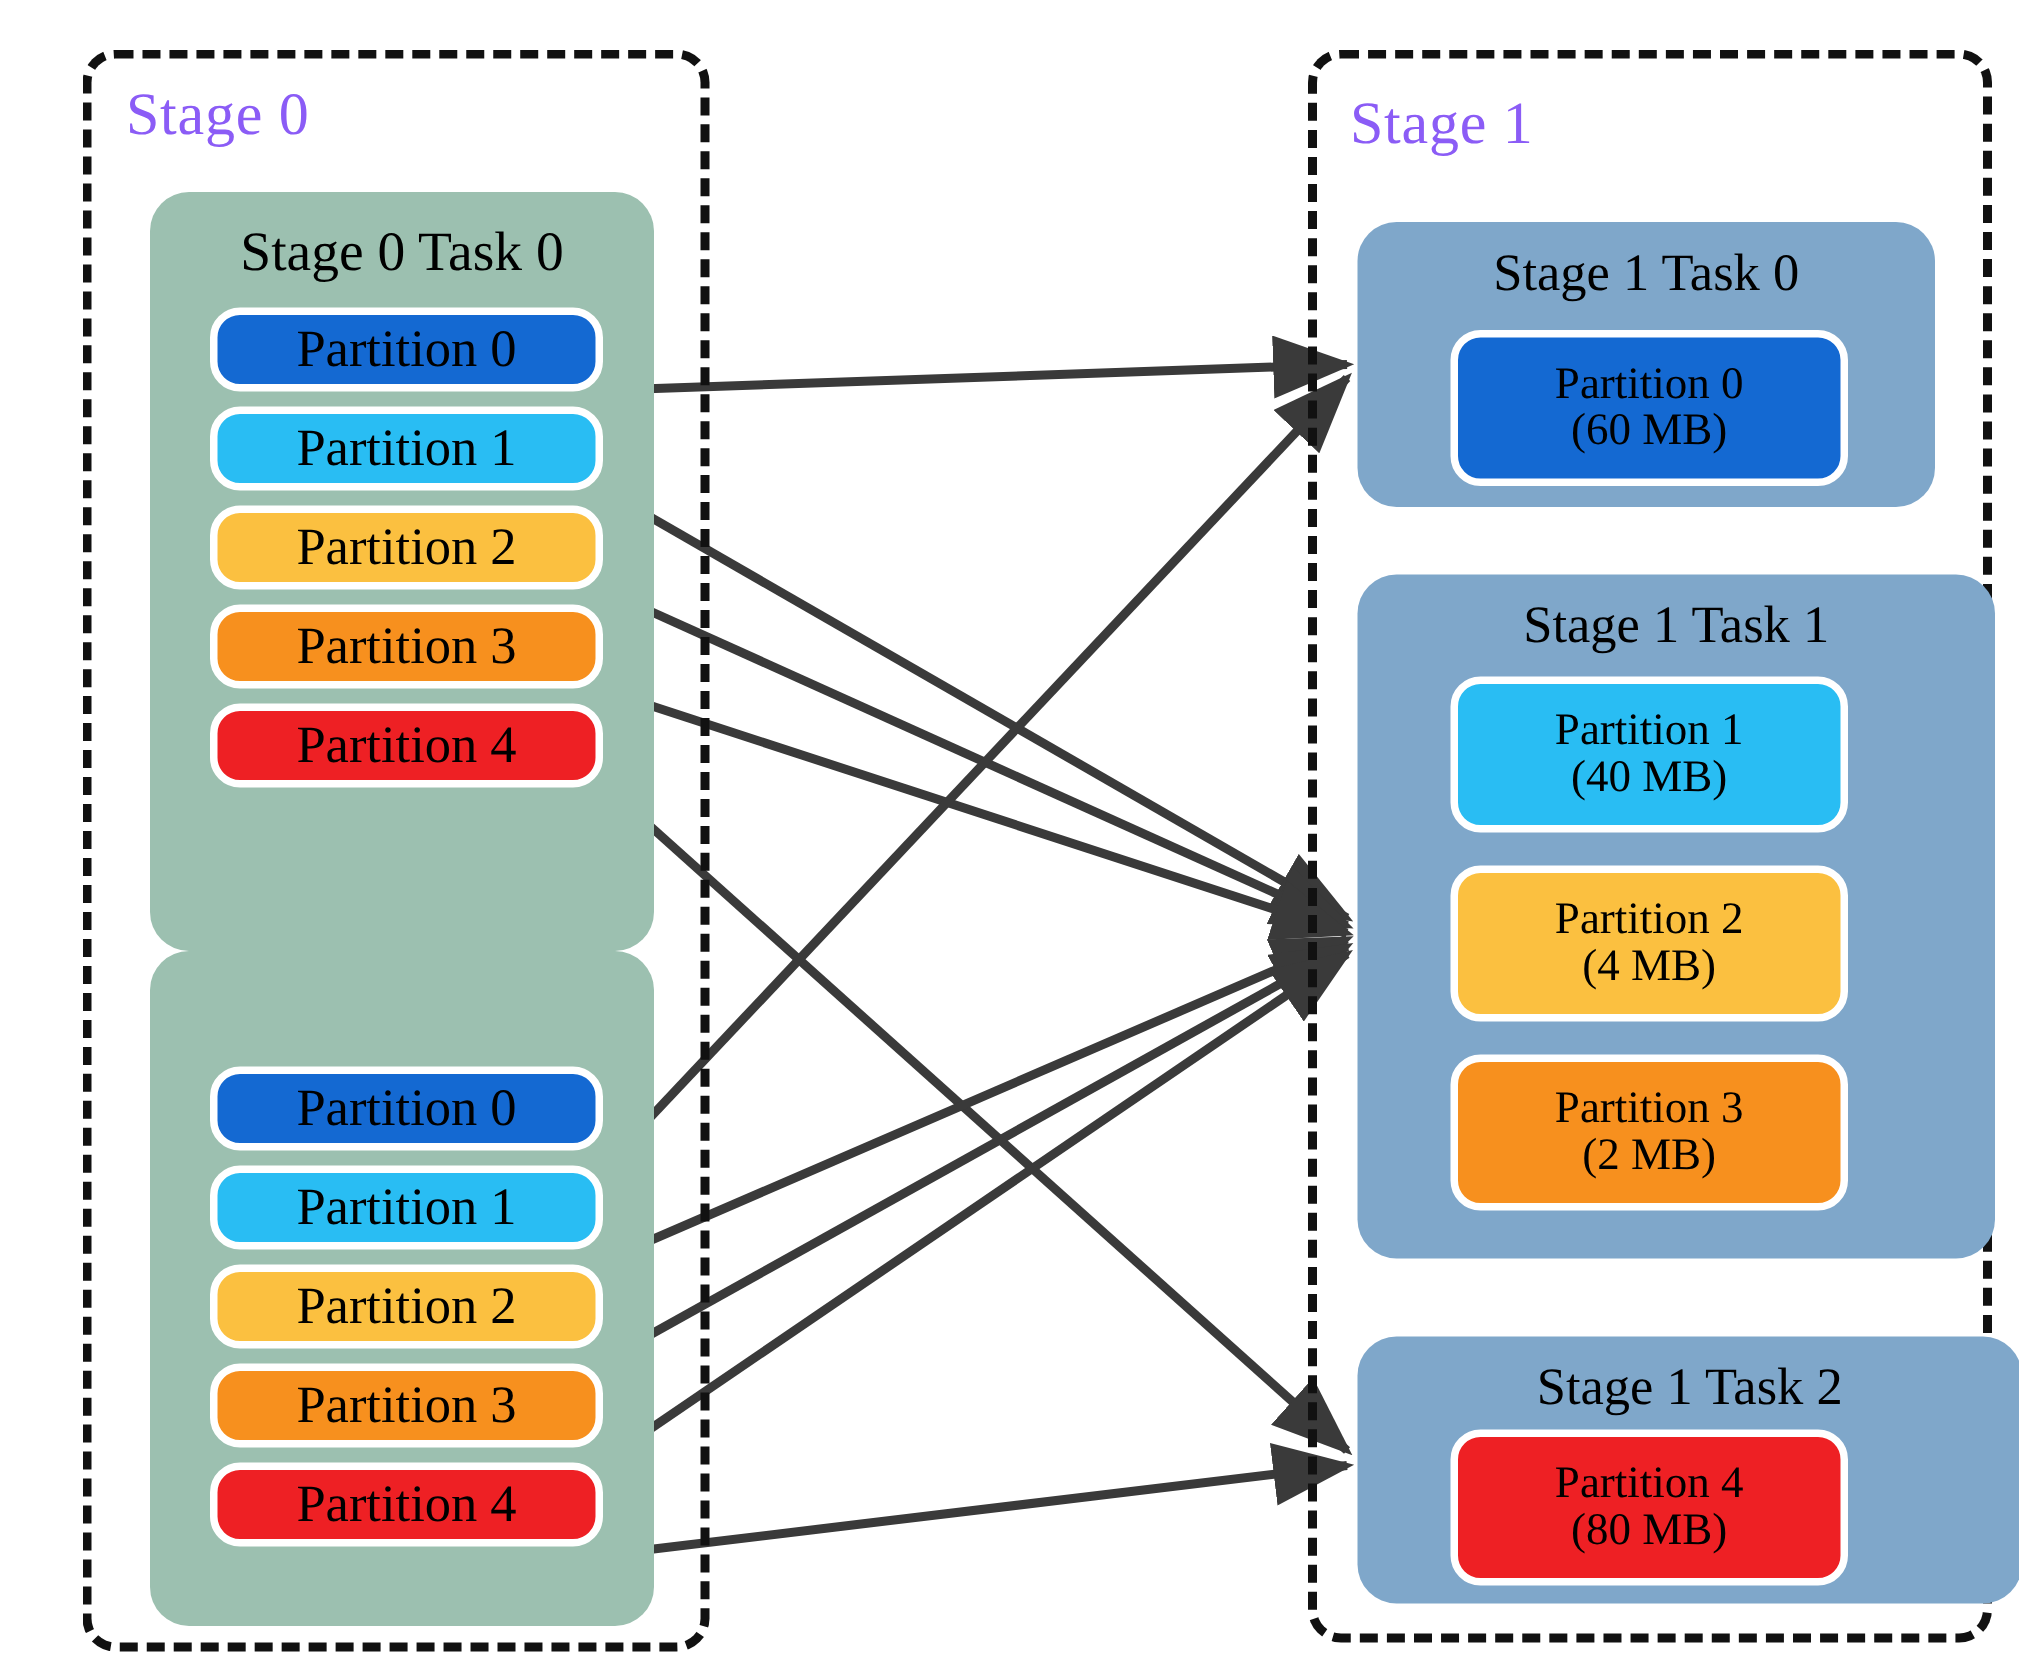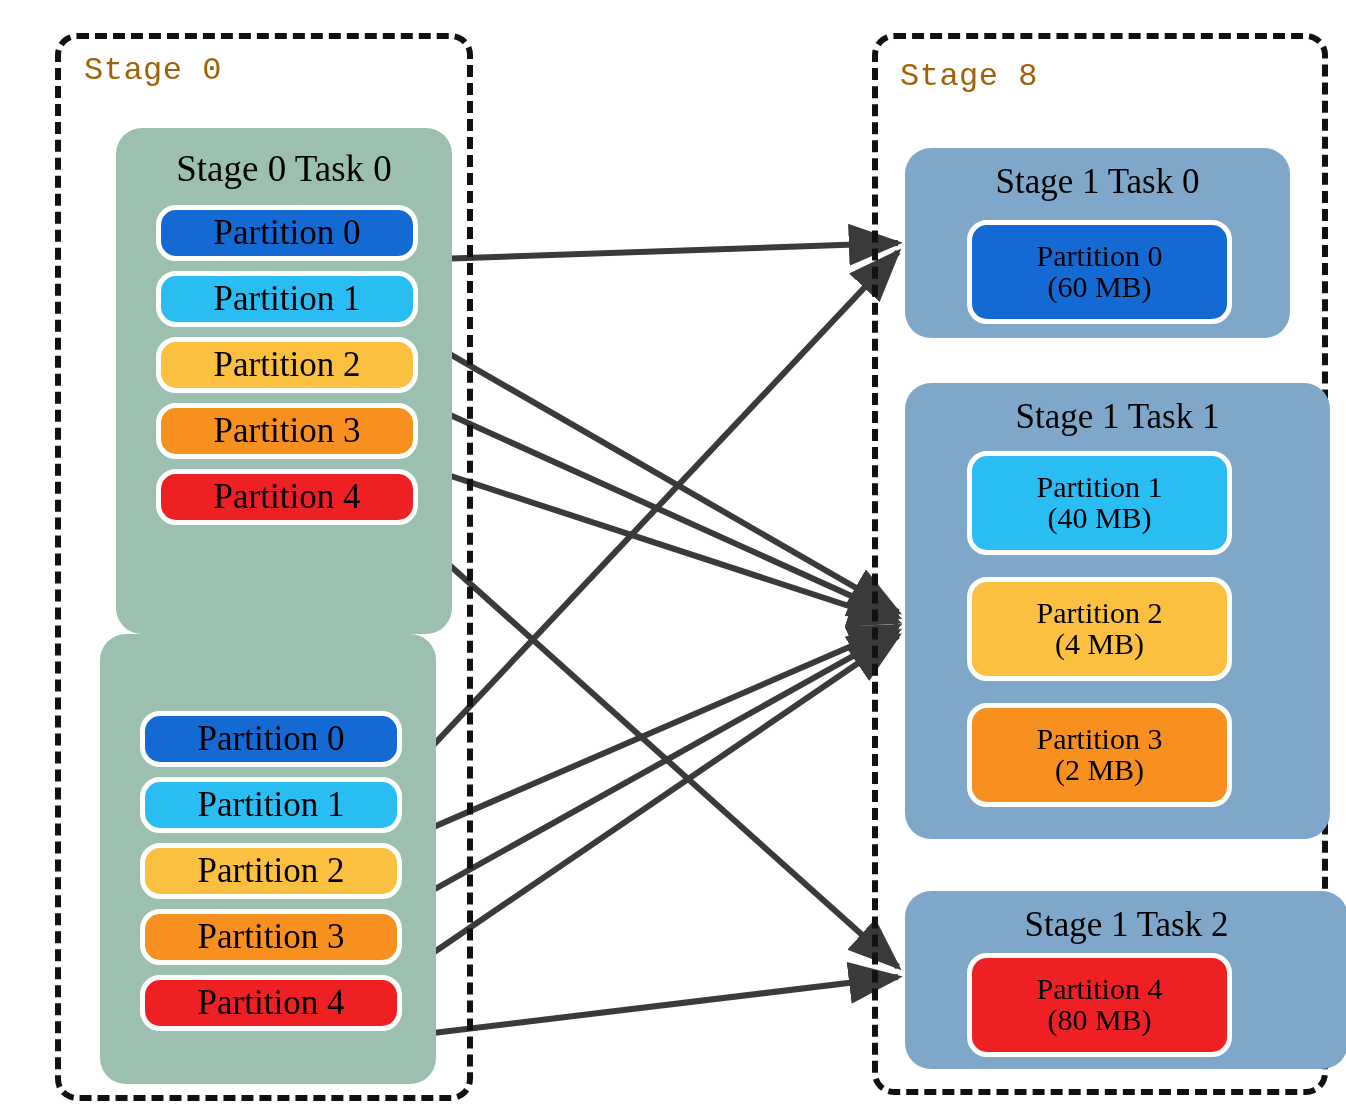--- a/index.html
+++ b/index.html
@@ -24,25 +24,24 @@
     border: 6px dashed #111111;
     border-radius: 22px;
     box-sizing: border-box;
     background: transparent;
   }
   #stage0-box { left: 55px;  top: 33px;  width: 418px;  height: 1068px; }
   #stage1-box { left: 872px; top: 33px;  width: 456px;  height: 1062px; }
 
   .stage-title {
     position: absolute;
-    font-size: 32px;
-    color: #a16207;
+    font-size: 40px;
+    color: #8b5cf6;
     letter-spacing: 0.5px;
     white-space: nowrap;
-    font-family: Liberation Mono, monospace;
   }
   #stage0-title { left: 84px;  top: 52px; }
   #stage1-title { left: 900px; top: 58px; }
 
   
   .task {
     position: absolute;
     border-radius: 26px;
     box-sizing: border-box;
   }
@@ -53,21 +52,21 @@
     position: absolute;
     left: 0;
     right: 0;
     text-align: center;
     font-size: 37px;
     color: #000000;
     white-space: nowrap;
   }
   .task-blue .task-title { font-size: 35px; }
 
-  #s0t0 { left: 100px; top: 128px; width: 336px; height: 506px; margin-left: 16px; }
+  #s0t0 { left: 100px; top: 128px; width: 336px; height: 506px; }
   #s0t1 { left: 100px; top: 634px; width: 336px; height: 450px; }
   #s1t0 { left: 905px; top: 148px; width: 385px; height: 190px; }
   #s1t1 { left: 905px; top: 383px; width: 425px; height: 456px; }
   #s1t2 { left: 905px; top: 891px; width: 443px; height: 178px; }
 
   #s0t0 .task-title, #s0t1 .task-title { top: 19px; }
   #s1t0 .task-title, #s1t1 .task-title, #s1t2 .task-title { top: 14px; }
 
   
   .pill {
@@ -186,21 +185,21 @@
     </div>
     <div class="pill pill-sm p-r3" style="background: rgb(247, 144, 30);">
       <span class="l1">Partition 3</span>
     </div>
     <div class="pill pill-sm p-r4" style="background: rgb(238, 32, 36);">
       <span class="l1">Partition 4</span>
     </div>
   </div>
 
   <div class="stage-box" id="stage1-box"></div>
-  <div class="stage-title" id="stage1-title">Stage 8</div>
+  <div class="stage-title" id="stage1-title">Stage 1</div>
 
   <div class="task task-blue" id="s1t0">
     <div class="task-title">Stage 1 Task 0</div>
     <div class="pill pill-lg" style="top: 72px; height: 104px; background: rgb(20, 105, 210);">
       <span class="l1">Partition 0</span>
       <span class="l2">(60 MB)</span>
     </div>
   </div>
 
   <div class="task task-blue" id="s1t1">

